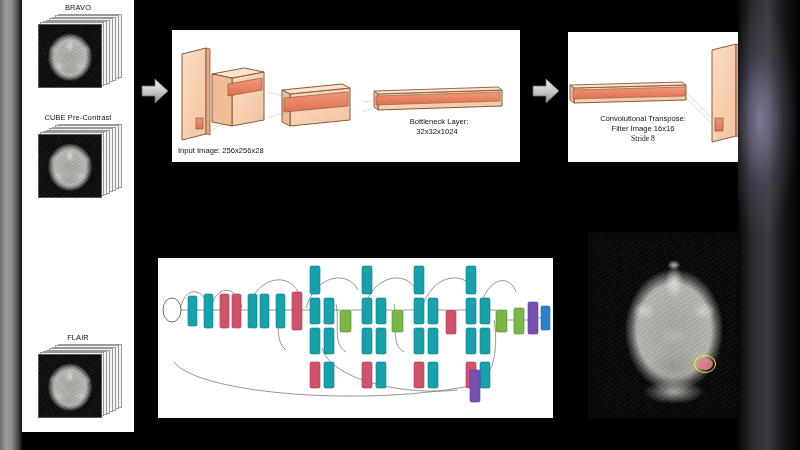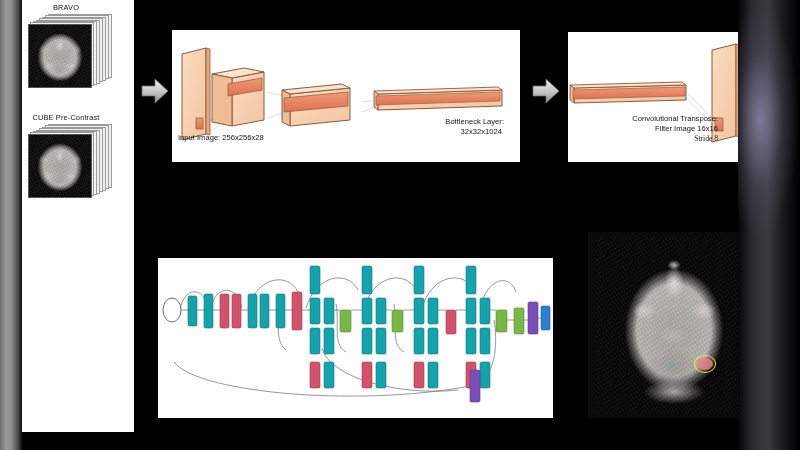--- a/index.html
+++ b/index.html
@@ -21,21 +21,21 @@
     background:
       radial-gradient(ellipse 50px 150px at 22px 120px, rgba(150,145,180,.75) 0%, rgba(90,88,110,.35) 45%, rgba(0,0,0,0) 78%),
       linear-gradient(to right, #050505 0%, #2a2a2e 22%, #3a3a40 48%, #1a1a1c 72%, #000 100%);
   }
 
   
   .panel { position: absolute; background: #fff; }
 
   
   #left-panel { left: 22px; top: 0px; width: 112px; height: 432px; }
-  .seq-group { position: absolute; left: 0; width: 88px; }
+  .seq-group { position: absolute; left: 0; width: 112px; }
   .seq-label {
     text-align: center; font-size: 7.4px; color: #111; letter-spacing: .15px;
     line-height: 11px; height: 11px;
   }
   .stack { position: relative; width: 92px; height: 76px; margin: 1px auto 0; }
   .sheet {
     position: absolute; width: 64px; height: 64px;
     background: #f2f2f2; border: 1px solid #9a9a9a;
   }
   .slice-face {
@@ -65,21 +65,21 @@
 
   
   .arrow { position: absolute; }
   
   #encoder-panel { left: 172px; top: 30px; width: 348px; height: 132px; }
   #decoder-panel { left: 568px; top: 32px; width: 210px; height: 130px; }
   #network-panel { left: 158px; top: 258px; width: 395px; height: 160px; }
   #result-panel  { left: 588px; top: 232px; width: 172px; height: 186px; background:#0a0a0a; }
 
   .cap {
-    position: absolute; font-size: 7.6px; color: #111; text-align: right;
+    position: absolute; font-size: 7.6px; color: #111; text-align: center;
     line-height: 9.6px; white-space: nowrap;
   }
 
   
   #result-img { position: absolute; left: 8px; top: 5px; width: 156px; height: 176px; overflow: hidden; background:#050505; }
   .mri-big {
     position: absolute; inset: 0;
     background:
       radial-gradient(ellipse 16px 12px at 31% 42%, rgba(225,222,214,.88) 0%, rgba(0,0,0,0) 74%),
       radial-gradient(ellipse 16px 12px at 69% 42%, rgba(225,222,214,.88) 0%, rgba(0,0,0,0) 74%),
@@ -146,20 +146,35 @@
         <div class="sheet" style="left:14px; top:5.6px;"></div>
         <div class="sheet" style="left:11px; top:7px;"></div>
         <div class="sheet" style="left:8px;  top:8.4px;"></div>
         <div class="slice-face">
             <div class="mri"></div>
           </div>
       </div>
     </div>
 
 
+    <div class="seq-group" style="top:332px;">
+      <div class="seq-label">FLAIR</div>
+      <div class="stack">
+        <div class="sheet" style="left:26px; top:0px;"></div>
+        <div class="sheet" style="left:23px; top:1.4px;"></div>
+        <div class="sheet" style="left:20px; top:2.8px;"></div>
+        <div class="sheet" style="left:17px; top:4.2px;"></div>
+        <div class="sheet" style="left:14px; top:5.6px;"></div>
+        <div class="sheet" style="left:11px; top:7px;"></div>
+        <div class="sheet" style="left:8px;  top:8.4px;"></div>
+        <div class="slice-face">
+            <div class="mri"></div>
+          </div>
+      </div>
+    </div>
   </div>
 
   <div class="arrow" style="left:140px; top:76px;">
     <svg width="30" height="30" viewBox="0 0 30 30">
       <defs>
         <linearGradient id="ag1" x1="0" y1="0" x2="0" y2="1">
           <stop offset="0%" stop-color="#f0f0f0"></stop>
             <stop offset="55%" stop-color="#c4c4c4"></stop>
             <stop offset="100%" stop-color="#8e8e8e"></stop>
         </linearGradient>
@@ -211,21 +226,21 @@
       </g>
 
       <g>
         <polygon points="206,64 330,60 330,76 206,80" fill="url(#peach)" stroke="#8a5a3a" stroke-width="1"></polygon>
         <polygon points="206,64 330,60 326,57 202,61" fill="#fbe4cf" stroke="#8a5a3a" stroke-width="0.9"></polygon>
         <polygon points="202,61 206,64 206,80 202,77" fill="#eebd98" stroke="#8a5a3a" stroke-width="0.9"></polygon>
         <polygon points="204,66 328,62 328,71 204,75" fill="url(#salmon)" stroke="#8a5a3a" stroke-width="0.6"></polygon>
       </g>
     </svg>
 
-    <div class="cap" style="left:6px; top:103px; text-align:left;">Input Image: 256x256x28</div>
+    <div class="cap" style="left:6px; top:116px; text-align:left;">Input Image: 256x256x28</div>
     <div class="cap" style="left:202px; top:87px; width:130px;">Bottleneck Layer:</div>
     <div class="cap" style="left:200px; top:97px; width:130px;">32x32x1024</div>
   </div>
 
   <div class="arrow" style="left:531px; top:76px;">
     <svg width="30" height="30" viewBox="0 0 30 30">
       <defs>
         <linearGradient id="ag2" x1="0" y1="0" x2="0" y2="1">
           <stop offset="0%" stop-color="#f0f0f0"></stop>
             <stop offset="55%" stop-color="#c4c4c4"></stop>

